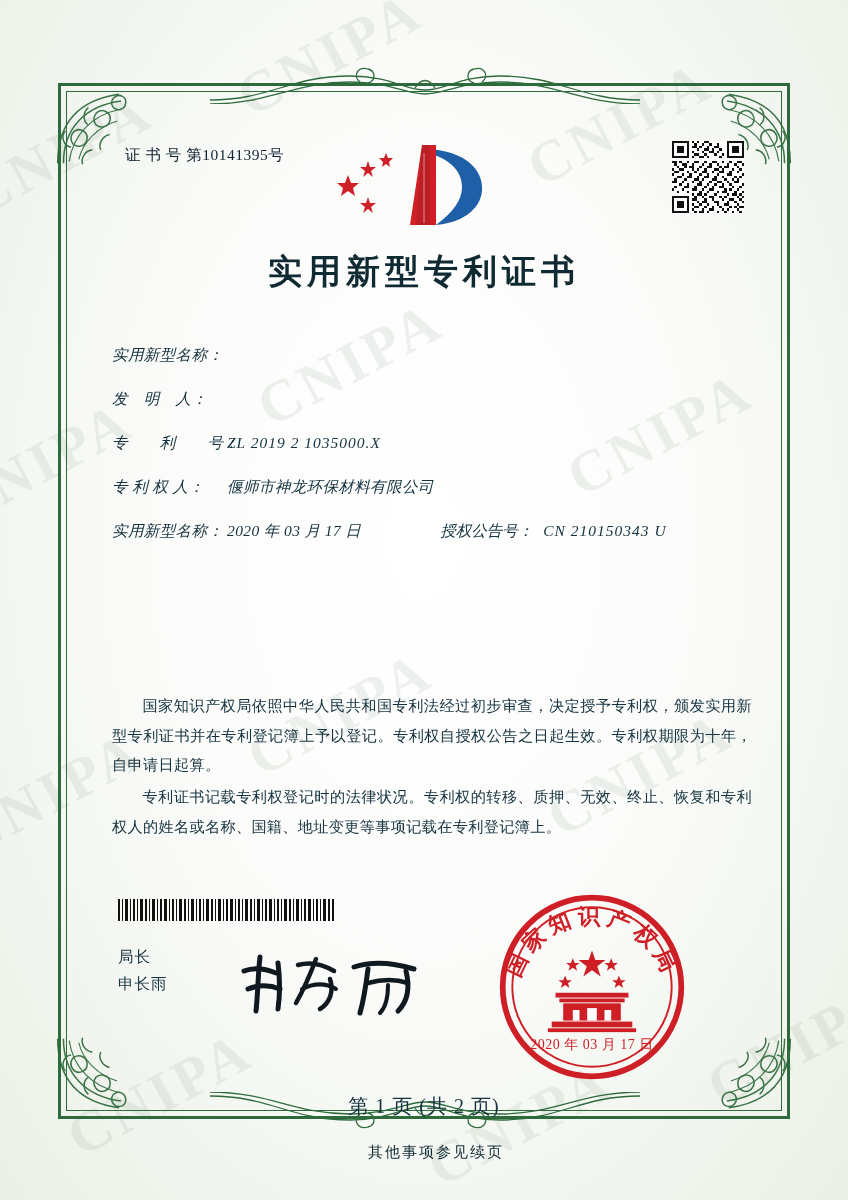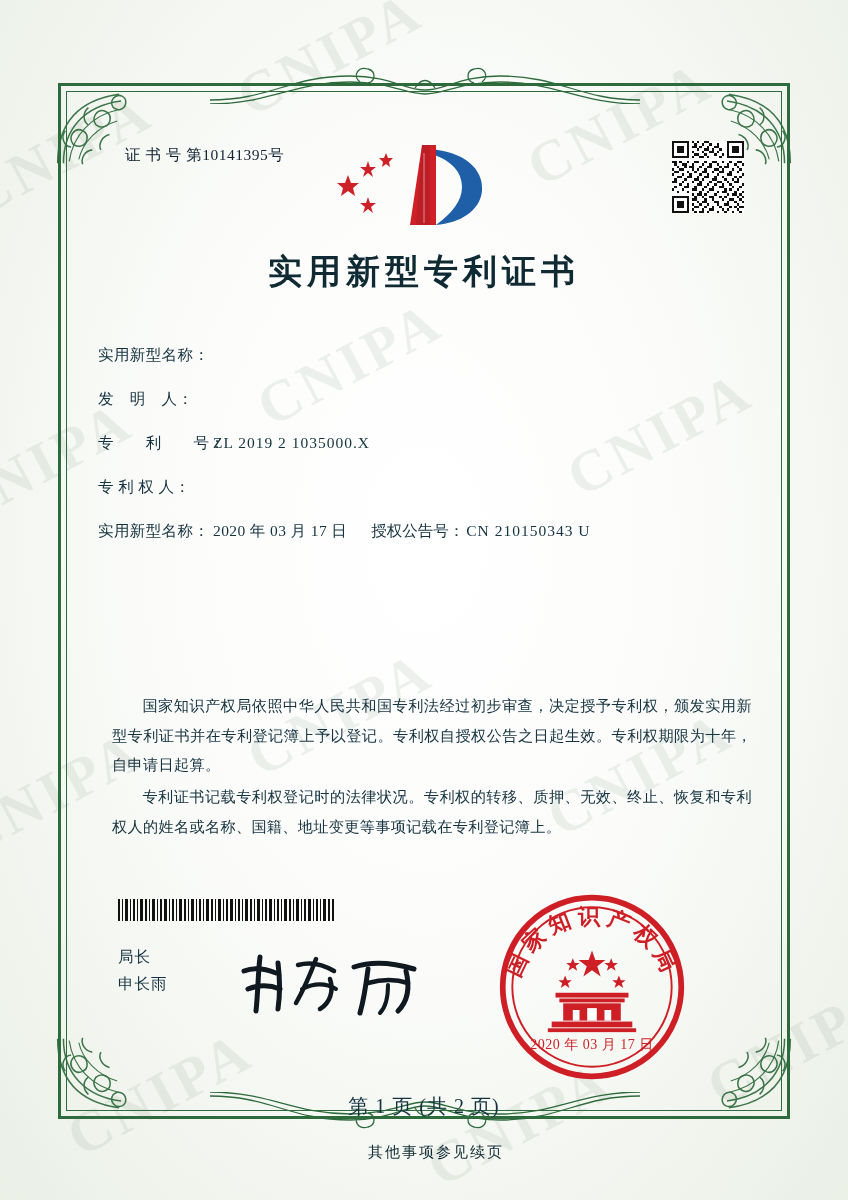--- a/index.html
+++ b/index.html
@@ -132,23 +132,24 @@
     text-align: center;
     font-size: 34px;
     font-weight: 700;
     letter-spacing: 5px;
     color: #102a33;
     font-family: "Liberation Serif", "DejaVu Serif", serif;
   }
 
   .fields {
     position: absolute;
-    left: 32px;
+    left: 46px;
     top: 255px;
     width: 640px;
+    font-style: italic;
   }
   .field-row {
     display: flex;
     align-items: baseline;
     margin-bottom: 25.5px;
     font-size: 15.5px;
     line-height: 1.2;
   }
   .field-label {
     width: 115px;
@@ -156,21 +157,21 @@
     letter-spacing: 0.4px;
     white-space: nowrap;
   }
   .field-value {
     flex: 1;
     letter-spacing: 0.4px;
   }
   .field-row.pair .field-value { flex: 0 0 auto; }
   .field-label2 {
     flex: 0 0 auto;
-    margin-left: 24px;
+    margin-left: 79px;
     white-space: nowrap;
   }
   .mono {
     font-family: "Liberation Serif", serif;
     letter-spacing: 1px;
   }
 
   .paragraphs {
     position: absolute;
     left: 46px;
@@ -593,26 +594,27 @@
       </div>
       <div class="field-row">
         <div class="field-label">发　明　人：</div>
       </div>
       <div class="field-row">
         <div class="field-label">专　　利　　号：</div>
         <div class="field-value mono">ZL 2019 2 1035000.X</div>
       </div>
       <div class="field-row">
         <div class="field-label">专 利 权 人：</div>
+        <div class="field-value">偃师市神龙环保材料有限公司</div>
       </div>
       <div class="field-row pair">
         <div class="field-label">实用新型名称：</div>
         <div class="field-value">2020 年 03 月 17 日</div>
         <div class="field-label2">授权公告号：</div>
-        <div class="field-label2 mono" style="margin-left:2px">CN 210150343 U</div>
+        <div class="field-label2 mono" style="margin-left:10px">CN 210150343 U</div>
       </div>
     </div>
 
     <div class="paragraphs">
       <p>国家知识产权局依照中华人民共和国专利法经过初步审查，决定授予专利权，颁发实用新型专利证书并在专利登记簿上予以登记。专利权自授权公告之日起生效。专利权期限为十年，自申请日起算。</p>
       <p>专利证书记载专利权登记时的法律状况。专利权的转移、质押、无效、终止、恢复和专利权人的姓名或名称、国籍、地址变更等事项记载在专利登记簿上。</p>
     </div>
 
     <svg class="barcode" viewBox="0 0 218 22" shape-rendering="crispEdges">
       <g fill="#111111">

